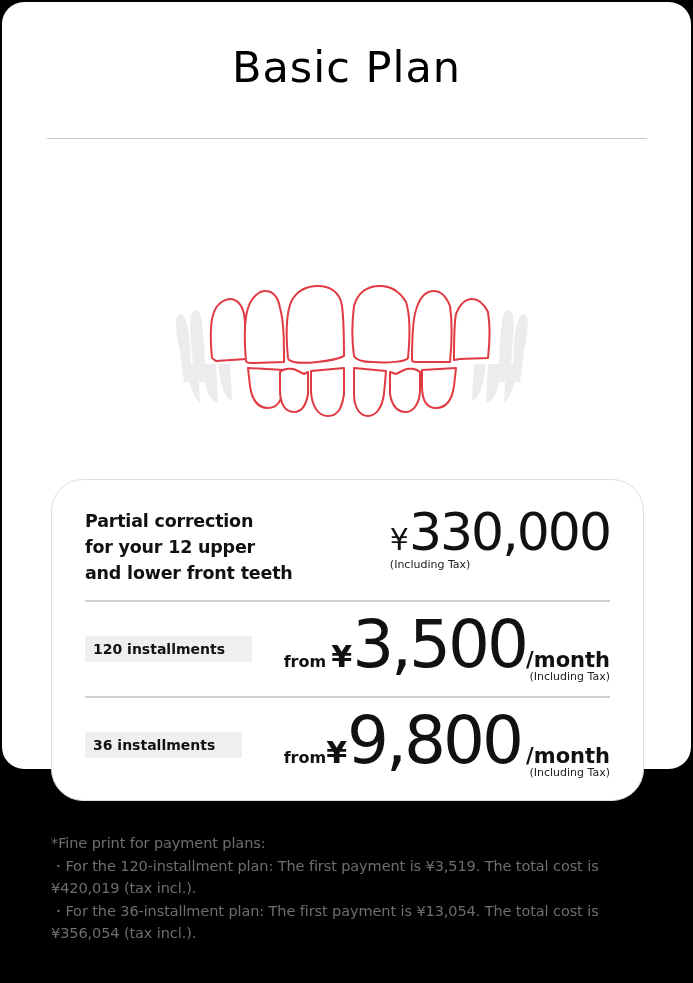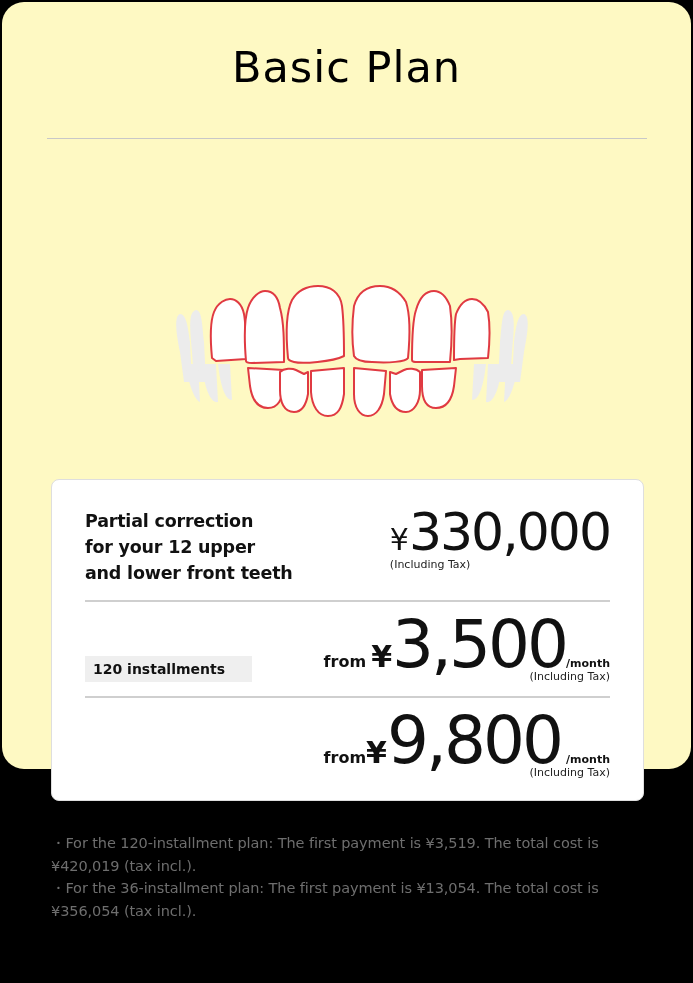--- a/index.html
+++ b/index.html
@@ -1,61 +1,61 @@
 <!DOCTYPE html>
 <html><head>
 <meta charset="utf-8">
 <style>
   * { box-sizing: border-box; margin: 0; padding: 0; }
   html, body { width: 693px; height: 983px; background: #000; overflow: hidden; }
   .card {
     position: absolute; left: 2px; top: 2px; width: 689px; height: 767px;
-    background: #fef9c3; border-radius: 22px;
+    background: #ffffff; border-radius: 22px;
     font-family: "DejaVu Sans", sans-serif;
   }
   .title {
     position: absolute; left: 0; right: 0; top: 40px; text-align: center;
     font-family: "DejaVu Sans", sans-serif; font-weight: 400;
     font-size: 43px; letter-spacing: 1px; color: #000;
   }
   .title-rule {
     position: absolute; left: 45px; width: 600px; top: 136px; height: 1px; background: #c8c8c8;
   }
   .tagline {
     position: absolute; left: 0; right: 0; top: 182px; text-align: center;
     font-family: "DejaVu Sans", sans-serif; font-weight: 700;
     font-size: 25px; color: #ec4a52; letter-spacing: -0.3px;
   }
   .teeth {
     position: absolute; left: 170px; top: 280px; width: 360px; height: 140px;
   }
   .price-box {
     position: absolute; left: 49px; top: 477px; width: 593px; height: 322px;
-    border: 1.5px solid #dedede; border-radius: 8px; background: #fff;
+    border: 1.5px solid #dedede; border-radius: 32px; background: #fff;
   }
   .row-rule { position: absolute; left: 33px; right: 33px; height: 1.5px; background: #cfcfcf; }
   .desc {
     position: absolute; left: 33px; top: 28px; font-size: 17.5px; font-weight: 700;
     line-height: 26px; color: #111; white-space: pre-line; letter-spacing: -0.2px;
   }
   .big-price {
     position: absolute; right: 33px; top: 22px; text-align: left;
   }
   .yen-s { font-size: 30px; font-weight: 400; color: #111; }
   .amount-big { font-size: 52px; font-weight: 400; color: #111; letter-spacing: -2px; line-height: 60px; }
   .tax-note { display: block; font-size: 11px; color: #222; margin-top: -4px; }
   .badge {
     position: absolute; left: 33px; background: #efefef; padding: 5px 27px 5px 8px;
-    font-size: 14px; font-weight: 700; color: #111; margin-top: 20px;
+    font-size: 14px; font-weight: 700; color: #111;
   }
   .inst-price { position: absolute; right: 33px; text-align: right; }
   .from { font-size: 16px; font-weight: 700; color: #111; }
   .yen-m { font-size: 30px; font-weight: 700; color: #111; }
   .amount-mid { font-size: 66px; font-weight: 400; color: #111; letter-spacing: -3px; line-height: 54px; }
-  .per { font-size: 11px; font-weight: 700; color: #111; }
+  .per { font-size: 21px; font-weight: 700; color: #111; }
   .fine {
     position: absolute; left: 49px; top: 830px; width: 600px;
     font-size: 14.5px; line-height: 22.5px; color: #6e6e6e; letter-spacing: -0.1px;
   }
   .fine .line { display: block; }
 </style>
 </head>
 <body>
 
 <div class="card">
@@ -108,24 +108,26 @@
 
     <div class="badge" style="top:156px;">120 installments</div>
     <div class="inst-price" style="top:138px;">
       <span class="from">from</span>
       <span class="yen-m">¥</span><span class="amount-mid">3,500</span><span class="per">/month</span>
       <span class="tax-note">(Including Tax)</span>
     </div>
 
     <div class="row-rule" style="top:216px;"></div>
 
+    <div class="badge" style="top:252px;">36 installments</div>
     <div class="inst-price" style="top:234px;">
       <span class="from">from</span><span class="yen-m">¥</span><span class="amount-mid">9,800</span>
       <span class="per">/month</span>
       <span class="tax-note">(Including Tax)</span>
     </div>
   </div>
 
   <div class="fine">
+    <span class="line">*Fine print for payment plans:</span>
     <span class="line">・For the 120-installment plan: The first payment is ¥3,519. The total cost is ¥420,019 (tax incl.).</span>
     <span class="line">・For the 36-installment plan: The first payment is ¥13,054. The total cost is ¥356,054 (tax incl.).</span>
   </div>
 </div>
 
 </body></html>

